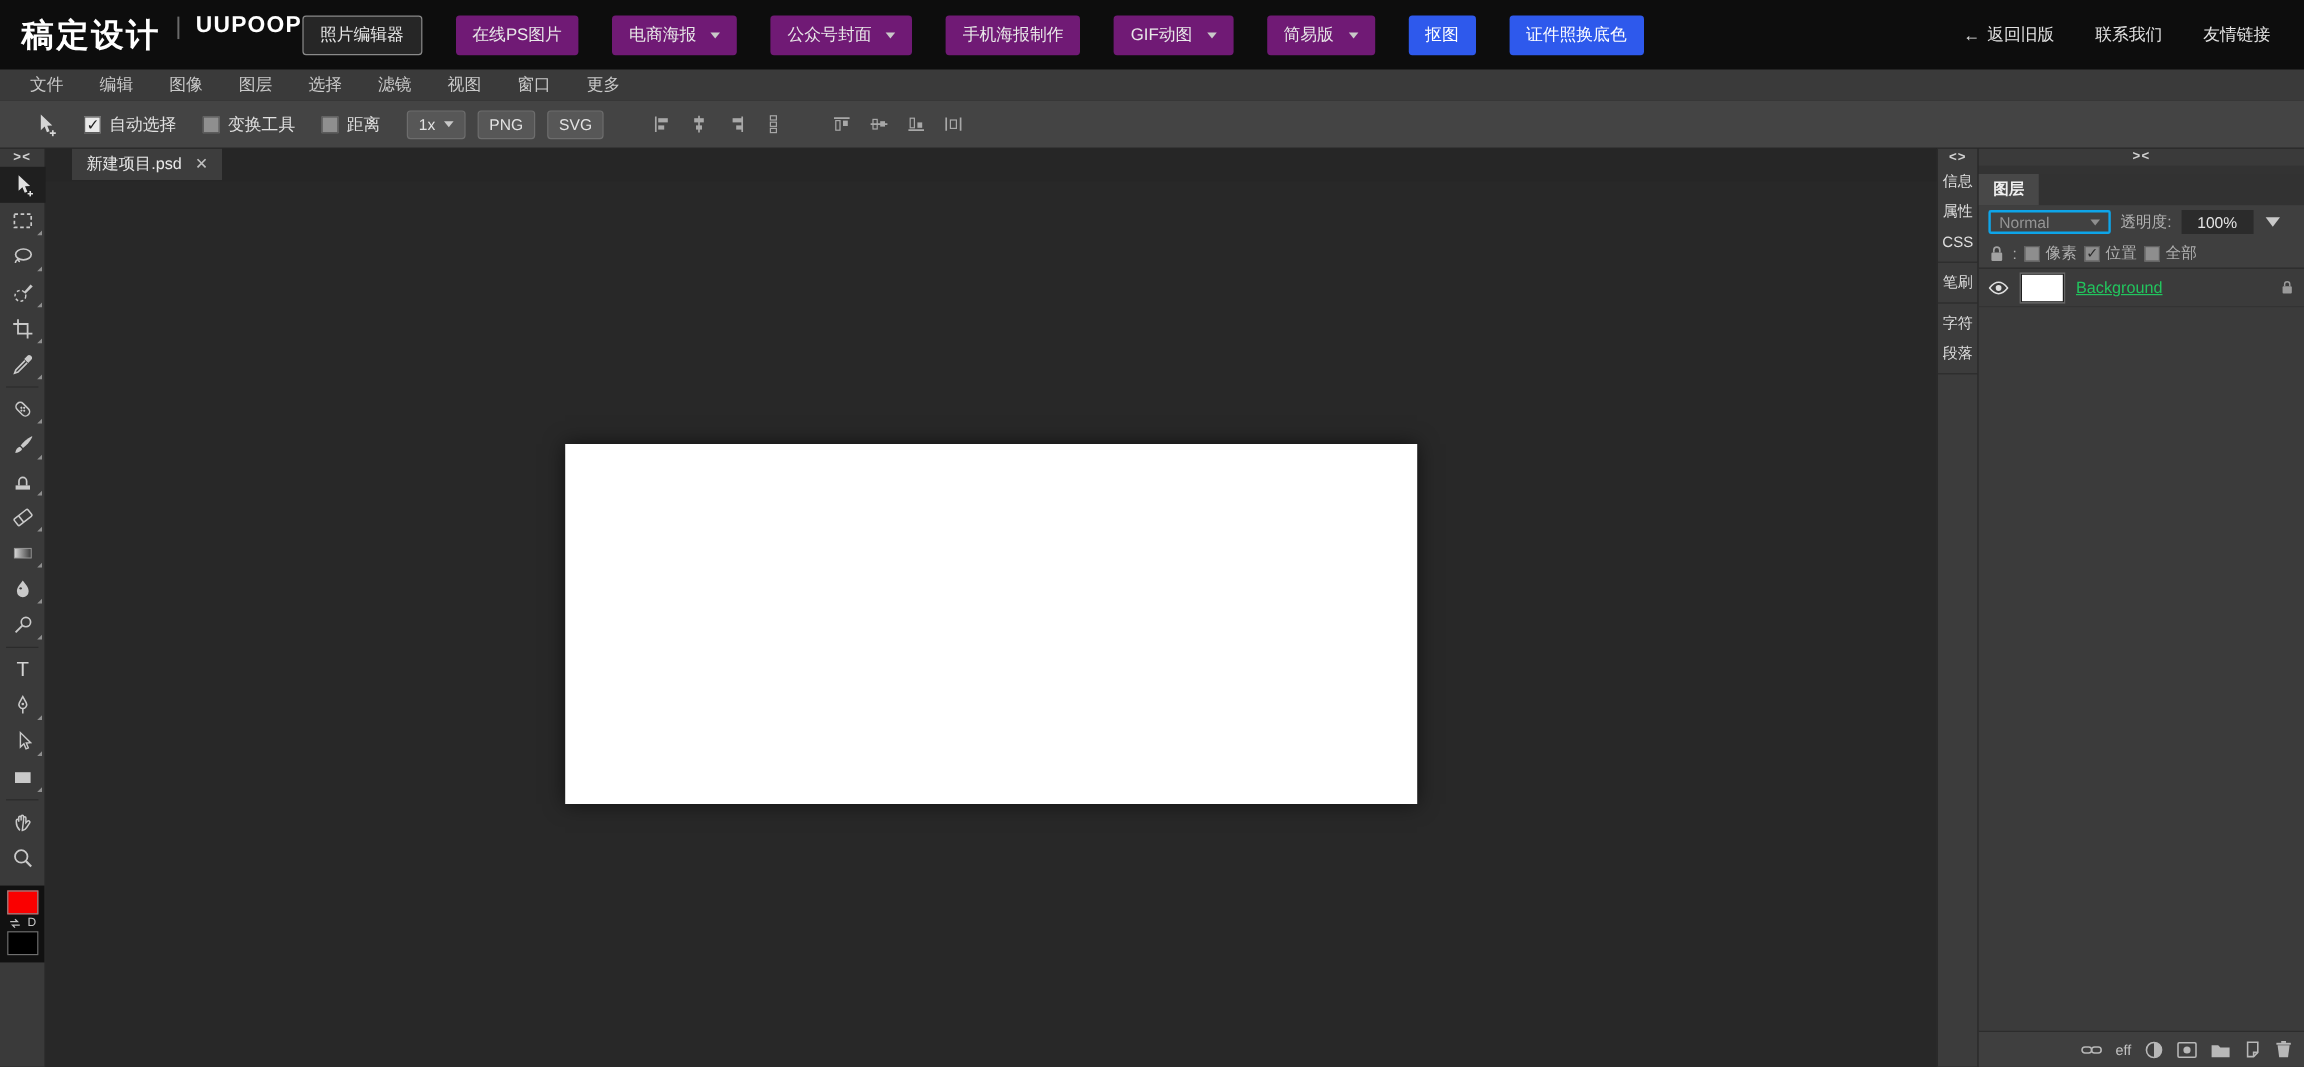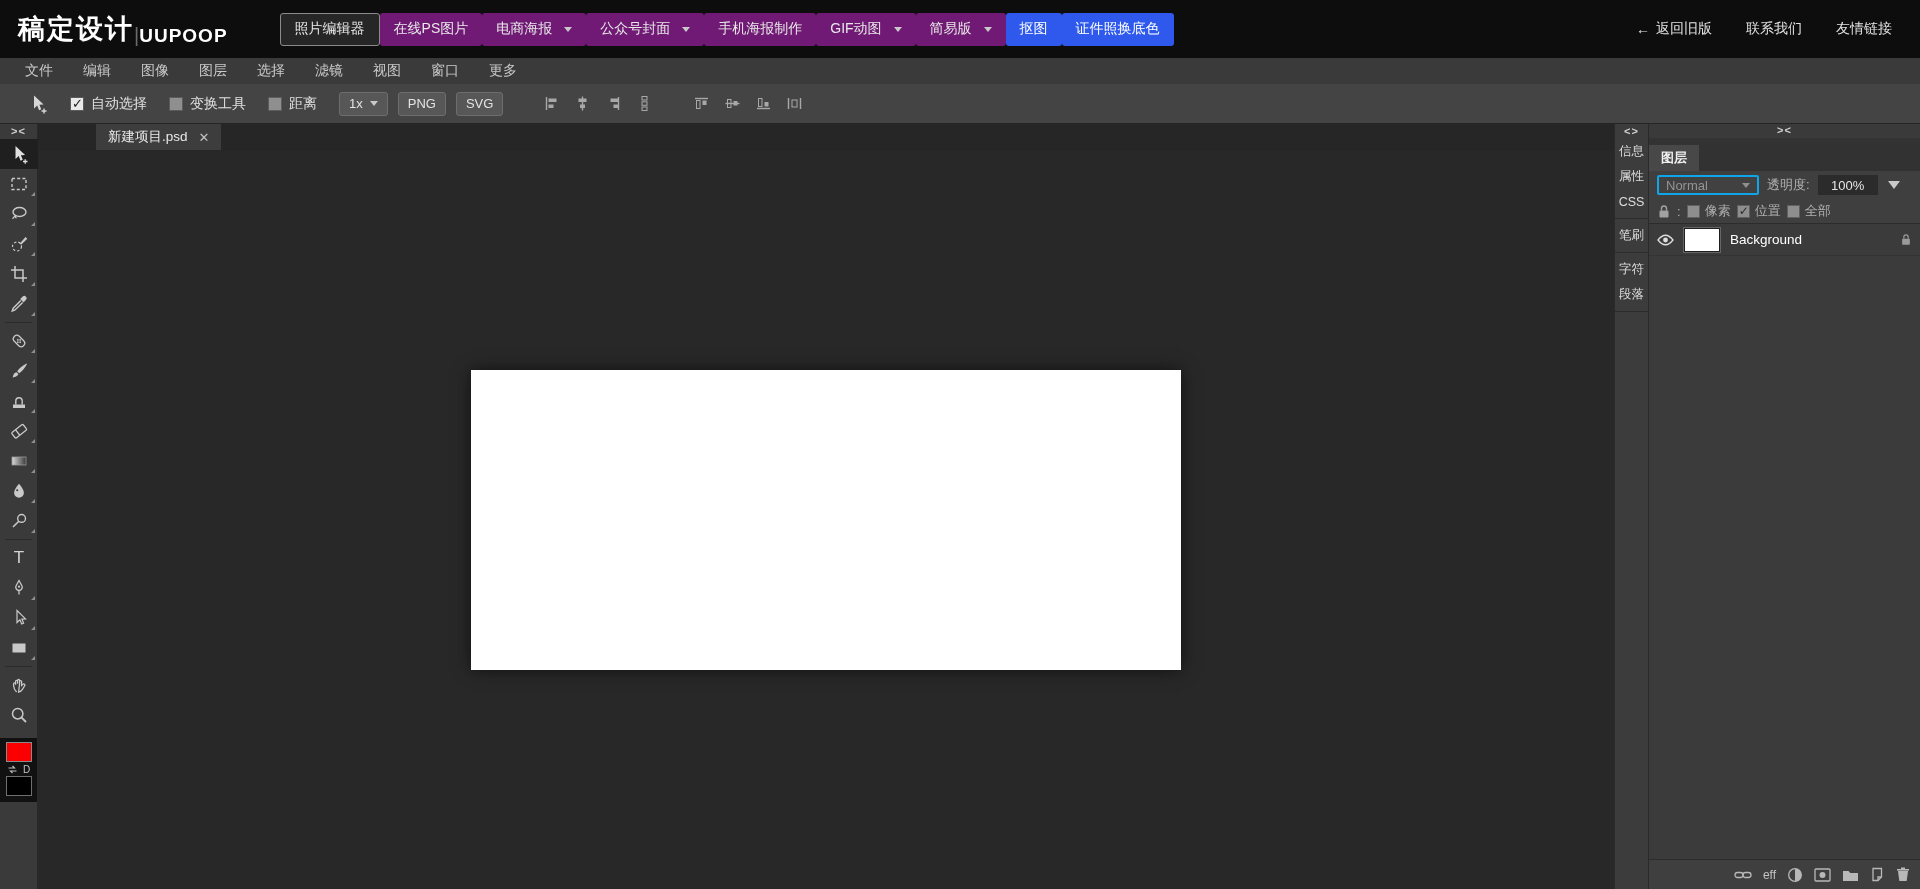--- a/index.html
+++ b/index.html
@@ -2,25 +2,25 @@
 <html><head>
 <meta charset="utf-8">
 <style>
   * { margin:0; padding:0; box-sizing:border-box; }
   html,body { width:1920px; height:889px; overflow:hidden; background:#282828;
               font-family:"Liberation Sans","DejaVu Sans",sans-serif; }
   .app { width:1920px; height:889px; display:flex; flex-direction:column; }
 
   
   .topbar { height:58px; background:#0d0d0d; display:flex; align-items:center; padding:0 18px; flex:0 0 auto; }
-  .brand { display:flex; align-items:flex-end; gap:0; margin-right:52px; }
+  .brand { display:flex; align-items:flex-start; gap:12px; }
   .logo-cn { color:#fff; font-size:27px; font-weight:700; letter-spacing:2px; }
   .logo-sep { color:#6a6a6a; font-size:20px; font-weight:300; }
   .logo-en { color:#fff; font-size:19px; font-weight:700; letter-spacing:1px; }
-  .topnav { display:flex; align-items:flex-start; gap:0; }
+  .topnav { display:flex; align-items:flex-start; gap:28px; }
   .navbtn { height:33px; padding:0 14px; background:#701a75; color:#e8e8e8; font-size:14px;
             border:none; border-radius:3px; display:flex; align-items:center; gap:12px; cursor:pointer; }
   .navbtn.outlined { background:#262626; border:1px solid #8a8a8a; }
   .navbtn.primary { background:#2e59ec; color:#fff; }
   .caret-down { width:0; height:0; border-left:4px solid transparent; border-right:4px solid transparent;
                 border-top:5px solid #c9c9c9; display:inline-block; }
   .toplinks { margin-left:auto; display:flex; align-items:center; gap:34px; padding-right:10px; }
   .toplink { color:#e2e2e2; font-size:14px; text-decoration:none; display:flex; align-items:center; gap:6px; cursor:pointer; }
 
   
@@ -61,21 +61,21 @@
   .swatch.fg { background:#fa0000; }
   .swatch.bg { background:#000; border-color:#6f6f6f; }
   .swatch-mini { display:flex; align-items:center; gap:5px; height:14px; color:#bbb; }
   .swatch-mini svg { display:block; cursor:pointer; }
   .default-glyph { font-size:10px; color:#c5c5c5; cursor:pointer; }
 
   
   .center { flex:1; display:flex; flex-direction:column; background:#282828; min-width:0; }
   .tabbar { height:27px; background:#262626; display:flex; align-items:flex-start; padding-left:22px; flex:0 0 auto; }
   .doctab { height:26px; background:#3d3d3d; color:#e8e8e8; font-size:13.5px; padding:0 12px;
-            display:flex; align-items:center; gap:11px; cursor:pointer;margin-left:36px; }
+            display:flex; align-items:center; gap:11px; cursor:pointer; }
   .doctab .close { color:#c0c0c0; font-size:13px; cursor:pointer; }
   .canvas-area { flex:1; display:flex; }
   .canvas { width:710px; height:300px; background:#fff; margin:auto; box-shadow:0 0 16px rgba(0,0,0,.6); }
 
   
   .rail { width:34px; background:#3c3c3c; border-left:1px solid #2a2a2a; display:flex; flex-direction:column; flex:0 0 auto; }
   .rail-collapse { height:15px; color:#d0d0d0; font-size:11px; font-weight:700; text-align:center; line-height:15px;
                    letter-spacing:1px; cursor:pointer; }
   .rail-tab { height:25px; color:#dedede; font-size:12.5px; display:flex; align-items:center; justify-content:center; cursor:pointer; }
   .rail-sep { height:1px; background:#2c2c2c; margin:4px 0; }
@@ -106,21 +106,21 @@
               border-top:8px solid #c9c9c9; margin-left:2px; cursor:pointer; }
   .lock-row { height:24px; display:flex; align-items:center; padding:0 8px; gap:6px; color:#b0b0b0; font-size:13px; }
   .lock-row .cb { width:13px; height:13px; background:#8e8e8e; border-color:#606060; }
   .lock-row .cb.checked { background:#8e8e8e; }
   .lock-row .cb.checked::after { color:#2a2a2a; font-size:12px; top:-2px; }
   .lock-opt { display:flex; align-items:center; gap:5px; cursor:pointer; }
   .layer-list { flex:1; border-top:1px solid #2c2c2c; background:#3b3b3b; min-height:0; }
   .layer-row { height:32px; display:flex; align-items:center; gap:10px; padding:0 8px;
                border-bottom:1px solid #333; cursor:pointer; }
   .layer-thumb { width:36px; height:24px; background:#fff; border:1px solid #1f1f1f; outline:1px solid #666; }
-  .layer-name { color:#ffffff; font-size:13.5px; flex:1; }
+  .layer-name { color:#22c55e; font-size:13.5px; flex:1;text-decoration:underline; }
   .layers-footer { height:30px; border-top:1px solid #2c2c2c; background:#3f3f3f; display:flex; align-items:center;
                    justify-content:flex-end; gap:11px; padding:0 10px; color:#b8b8b8; }
   .layers-footer svg { display:block; cursor:pointer; }
   .eff-label { font-size:12px; color:#c3c3c3; cursor:pointer; }
   .icon { display:flex; align-items:center; justify-content:center; }
 </style>
 </head>
 <body>
 
 <div class="app">

